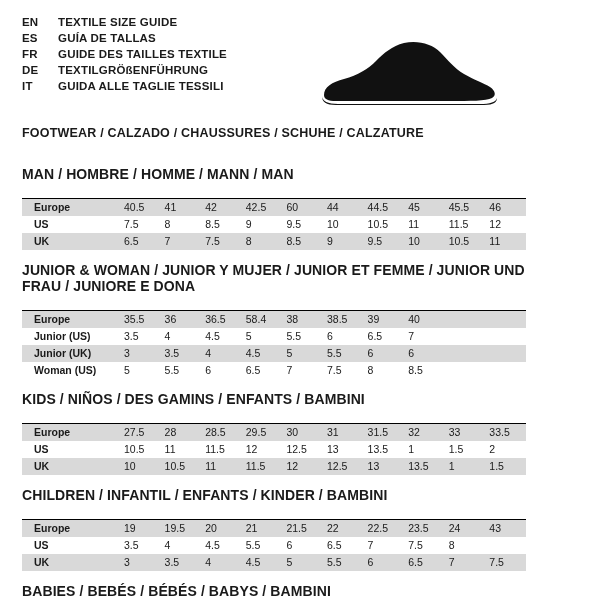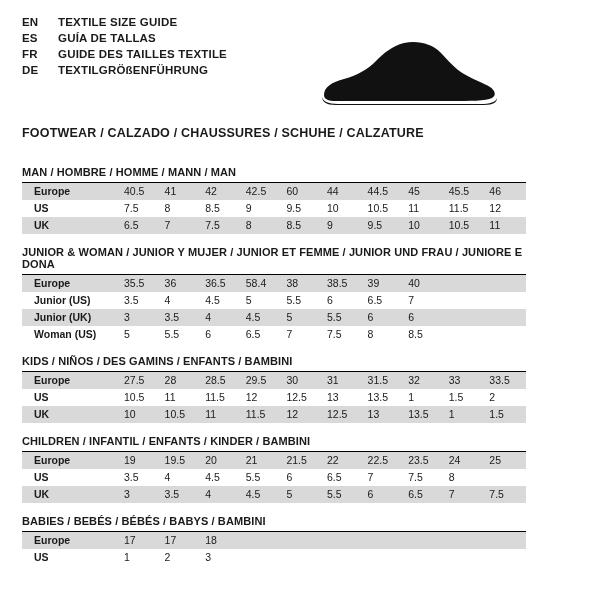--- a/index.html
+++ b/index.html
@@ -53,24 +53,24 @@
     margin-top: 14px;
     font-size: 12.5px;
     font-weight: bold;
     letter-spacing: 0.2px;
   }
   
   .section {
     margin-top: 12px;
   }
   .section-title {
-    font-size: 11px;
+    font-size: 14px;
     font-weight: bold;
     letter-spacing: 0.1px;
-    padding-bottom: 4px;
+    padding-bottom: 16px;
     border-bottom: 1px solid #000;
     margin-bottom: 0;
   }
   table.size-table {
     border-collapse: collapse;
     width: 100%;
     table-layout: fixed;
   }
   table.size-table td {
     font-size: 10.5px;
@@ -108,20 +108,24 @@
           <td class="lang-code">ES</td>
           <td>GUÍA DE TALLAS</td>
         </tr>
         <tr>
           <td class="lang-code">FR</td>
           <td>GUIDE DES TAILLES TEXTILE</td>
         </tr>
         <tr>
           <td class="lang-code">DE</td>
           <td>TEXTILGRÖßENFÜHRUNG</td>
+        </tr>
+        <tr>
+          <td class="lang-code">IT</td>
+          <td>GUIDA ALLE TAGLIE TESSILI</td>
         </tr>
       </tbody>
     </table>
 
     <div class="shoe-wrap">
       <svg viewBox="0 0 190 80" width="190" height="80" aria-hidden="true">
         <path fill="#111111" d="M14 63 C14 55 22 50 34 47 C48 43 58 37 66 29 C74 21 82 14 94 11 C108 8 122 12 130 20 C138 28 144 36 154 42 C164 48 174 51 180 55 C186 59 186 64 182 66 C176 69 160 69 140 69 L26 69 C18 69 14 67 14 63 Z"></path>
         <path fill="#111111" d="M12 64 C12 69 18 72 28 72 L170 72 C180 72 186 70 187 66 C187 70 184 73 174 73 L26 73 C16 73 12 70 12 64 Z"></path>
       </svg>
     </div>
@@ -291,21 +295,21 @@
           <td class="label">Europe</td>
           <td>19</td>
           <td>19.5</td>
           <td>20</td>
           <td>21</td>
           <td>21.5</td>
           <td>22</td>
           <td>22.5</td>
           <td>23.5</td>
           <td>24</td>
-          <td>25</td>
+          <td>43</td>
         </tr>
         <tr>
           <td class="label">US</td>
           <td>3.5</td>
           <td>4</td>
           <td>4.5</td>
           <td>5.5</td>
           <td>6</td>
           <td>6.5</td>
           <td>7</td>

